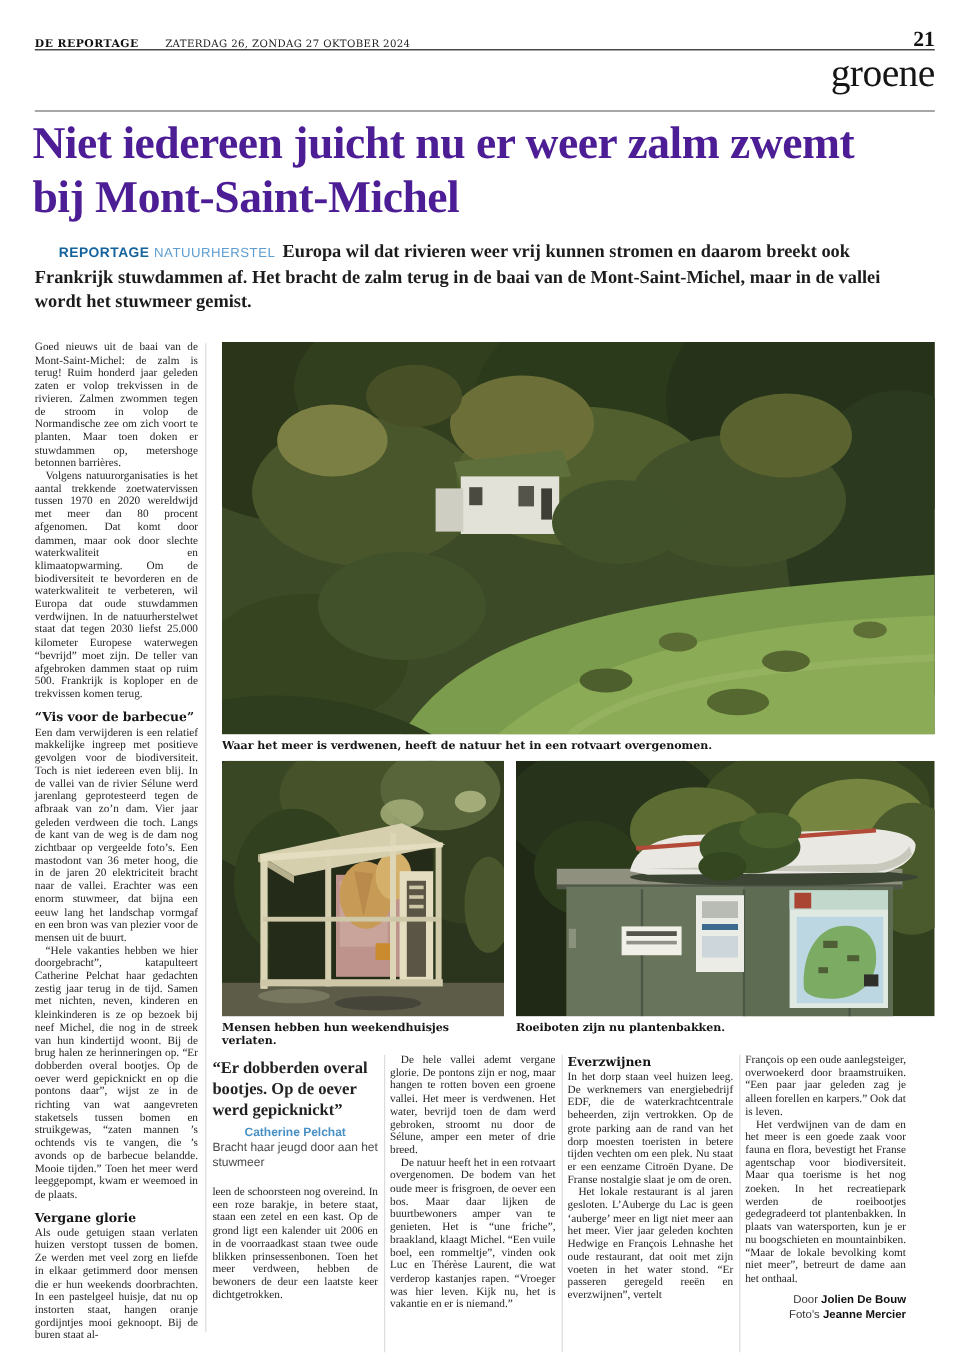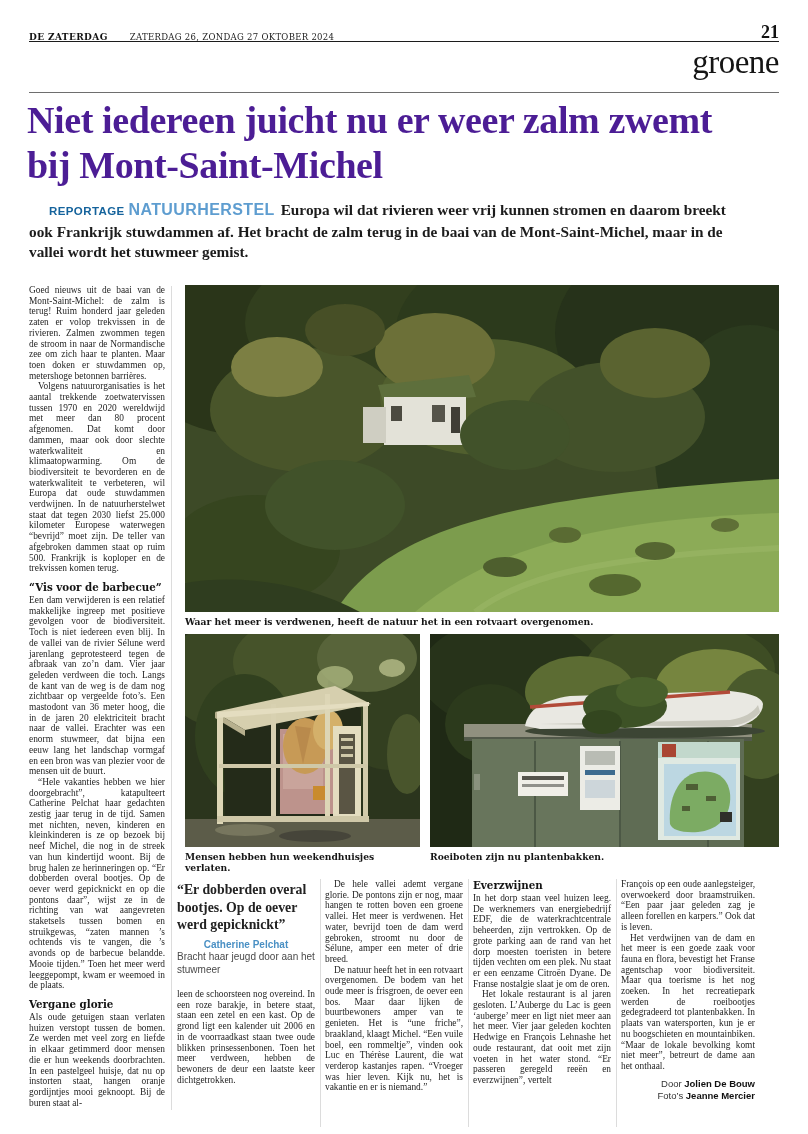--- a/index.html
+++ b/index.html
@@ -15,21 +15,21 @@
   .r2{top:92px;background:#6e6e6e;}
   .section{position:absolute;right:29px;top:46px;font-family:"Liberation Serif",serif;
            font-size:33px;line-height:1;color:#151515;letter-spacing:-.5px;}
   
   .headline{position:absolute;left:27px;top:98px;width:715px;margin:0;
             font-family:"Liberation Serif",serif;font-weight:700;font-size:38px;line-height:45px;
             letter-spacing:-.4px;color:#4c1d95;}
   .lede{position:absolute;left:29px;top:200px;width:705px;margin:0;
         font-size:15.3px;line-height:19.8px;font-weight:600;color:#1c1c1c;}
   .k1{font-family:"Liberation Sans",sans-serif;font-weight:bold;font-size:11.5px;color:#15639c;letter-spacing:.4px;margin-left:20px;}
-  .k2{font-family:"Liberation Sans",sans-serif;font-weight:bold;font-size:16px;color:#5e9dd0;letter-spacing:.4px;margin-right:6px;}
+  .k2{font-family:"Liberation Sans",sans-serif;font-weight:normal;font-size:11px;color:#5e9dd0;letter-spacing:.4px;margin-right:6px;}
   
   .col{position:absolute;width:138px;font-size:9.4px;line-height:10.7px;text-align:justify;hyphens:auto;}
   .col p{margin:0;}
   .col p.ind{text-indent:9px;}
   .col h3{margin:7px 0 2px 0;font-family:"DejaVu Serif",serif;font-weight:bold;font-size:10.3px;line-height:12px;color:#141414;}
   .col1{left:29px;top:285px;width:136px;}
   .col2{left:177px;top:879px;}
   .col3{left:325px;top:879px;}
   .col4{left:473px;top:879px;}
   .col5{left:621px;top:879px;width:134px;}
@@ -56,38 +56,38 @@
   
   .byline{margin-top:6px;text-align:right;font-family:"Liberation Sans",sans-serif;font-size:9.5px;line-height:12.5px;color:#333;}
   .byline b{color:#111;}
 </style>
 </head>
 <body>
 
 <div class="page">
 
   <div class="topbar">
-    <span class="paper">DE ZATERDAG</span>
+    <span class="paper">DE REPORTAGE</span>
     <span class="date">ZATERDAG 26, ZONDAG 27 OKTOBER 2024</span>
     <span class="pagenum">21</span>
   </div>
   <div class="hrule r1"></div>
   <div class="section">groene</div>
   <div class="hrule r2"></div>
 
   <h1 class="headline">Niet iedereen juicht nu er weer zalm zwemt bij Mont-Saint-Michel</h1>
   <p class="lede"><span class="k1">REPORTAGE</span> <span class="k2">NATUURHERSTEL</span><span>Europa wil dat rivieren weer vrij kunnen stromen en daarom breekt ook Frankrijk stuwdammen af. Het bracht de zalm terug in de baai van de Mont-Saint-Michel, maar in de vallei wordt het stuwmeer gemist.</span></p>
 
   <div class="vrule v1"></div>
   <div class="vrule v2"></div>
   <div class="vrule v3"></div>
   <div class="vrule v4"></div>
 
   <div class="col col1">
-    <p>Goed nieuws uit de baai van de Mont-Saint-Michel: de zalm is terug! Ruim honderd jaar geleden zaten er volop trekvissen in de rivieren. Zalmen zwommen tegen de stroom in naar de Normandische zee om zich haar te planten. Maar toen doken er stuwdammen op, metershoge betonnen barrières.</p>
+    <p>Goed nieuws uit de baai van de Mont-Saint-Michel: de zalm is terug! Ruim honderd jaar geleden zaten er volop trekvissen in de rivieren. Zalmen zwommen tegen de stroom in volop de Normandische zee om zich voort te planten. Maar toen doken er stuwdammen op, metershoge betonnen barrières.</p>
     <p class="ind">Volgens natuurorganisaties is het aantal trekkende zoetwatervissen tussen 1970 en 2020 wereldwijd met meer dan 80 procent afgenomen. Dat komt door dammen, maar ook door slechte waterkwaliteit en klimaatopwarming. Om de biodiversiteit te bevorderen en de waterkwaliteit te verbeteren, wil Europa dat oude stuwdammen verdwijnen. In de natuurherstelwet staat dat tegen 2030 liefst 25.000 kilometer Europese waterwegen “bevrijd” moet zijn. De teller van afgebroken dammen staat op ruim 500. Frankrijk is koploper en de trekvissen komen terug.</p>
     <h3>“Vis voor de barbecue”</h3>
     <p>Een dam verwijderen is een relatief makkelijke ingreep met positieve gevolgen voor de biodiversiteit. Toch is niet iedereen even blij. In de vallei van de rivier Sélune werd jarenlang geprotesteerd tegen de afbraak van zo’n dam. Vier jaar geleden verdween die toch. Langs de kant van de weg is de dam nog zichtbaar op vergeelde foto’s. Een mastodont van 36 meter hoog, die in de jaren 20 elektriciteit bracht naar de vallei. Erachter was een enorm stuwmeer, dat bijna een eeuw lang het landschap vormgaf en een bron was van plezier voor de mensen uit de buurt.</p>
     <p class="ind">“Hele vakanties hebben we hier doorgebracht”, katapulteert Catherine Pelchat haar gedachten zestig jaar terug in de tijd. Samen met nichten, neven, kinderen en kleinkinderen is ze op bezoek bij neef Michel, die nog in de streek van hun kindertijd woont. Bij de brug halen ze herinneringen op. “Er dobberden overal bootjes. Op de oever werd gepicknickt en op die pontons daar”, wijst ze in de richting van wat aangevreten staketsels tussen bomen en struikgewas, “zaten mannen ’s ochtends vis te vangen, die ’s avonds op de barbecue belandde. Mooie tijden.” Toen het meer werd leeggepompt, kwam er weemoed in de plaats.</p>
     <h3>Vergane glorie</h3>
     <p>Als oude getuigen staan verlaten huizen verstopt tussen de bomen. Ze werden met veel zorg en liefde in elkaar getimmerd door mensen die er hun weekends doorbrachten. In een pastelgeel huisje, dat nu op instorten staat, hangen oranje gordijntjes mooi geknoopt. Bij de buren staat al-</p>
   </div>
 
   <figure class="ph-main">
     <svg viewBox="0 0 594 327" preserveAspectRatio="none">

